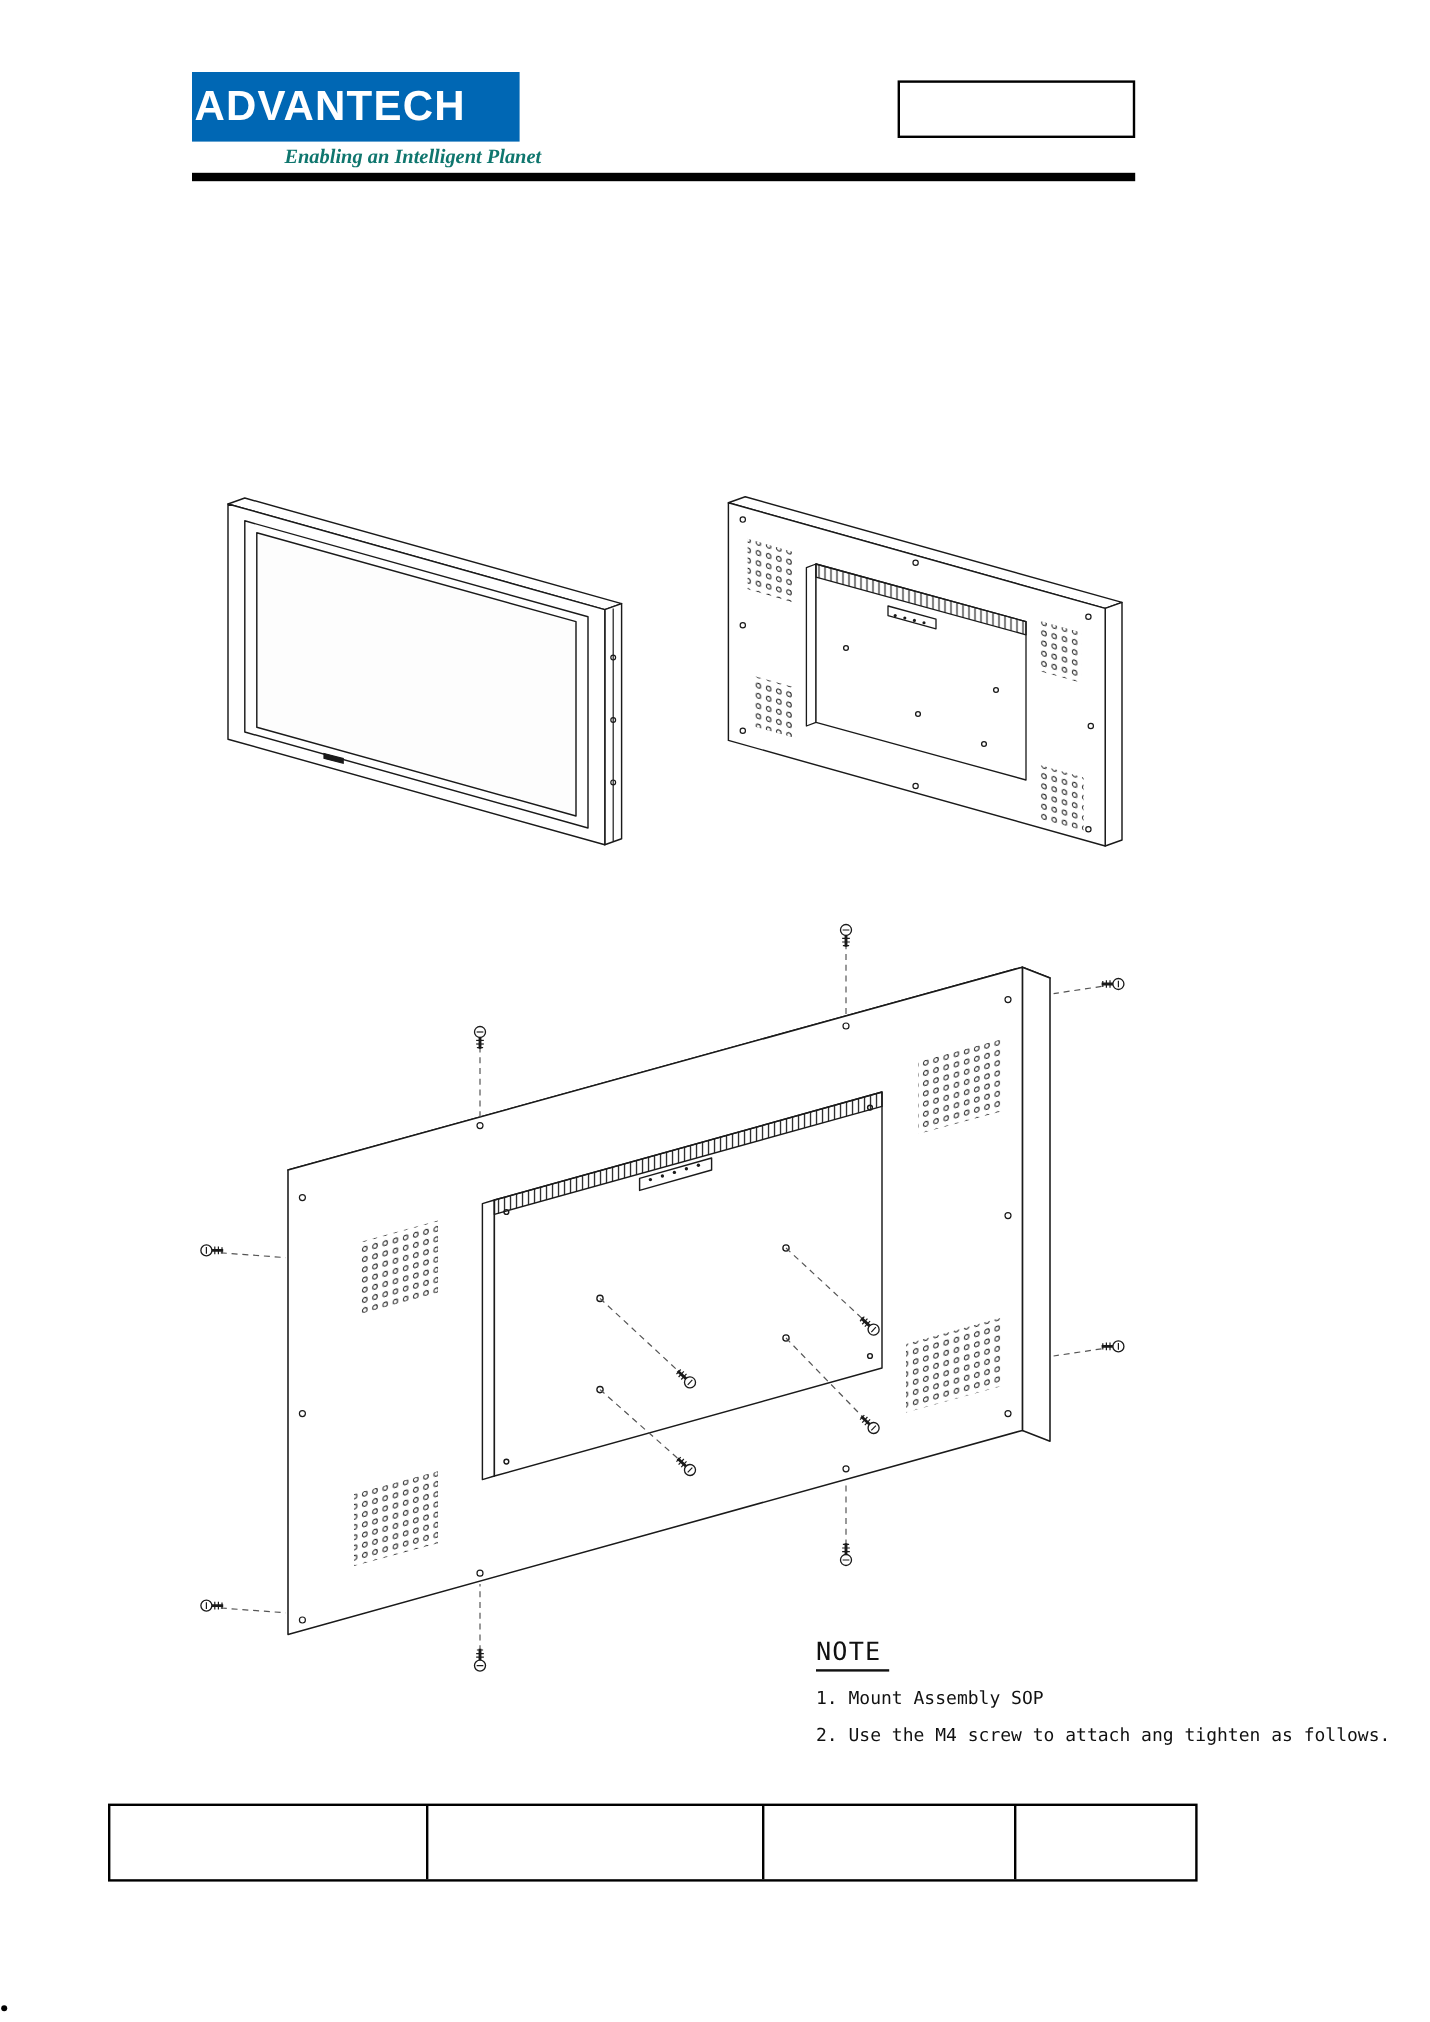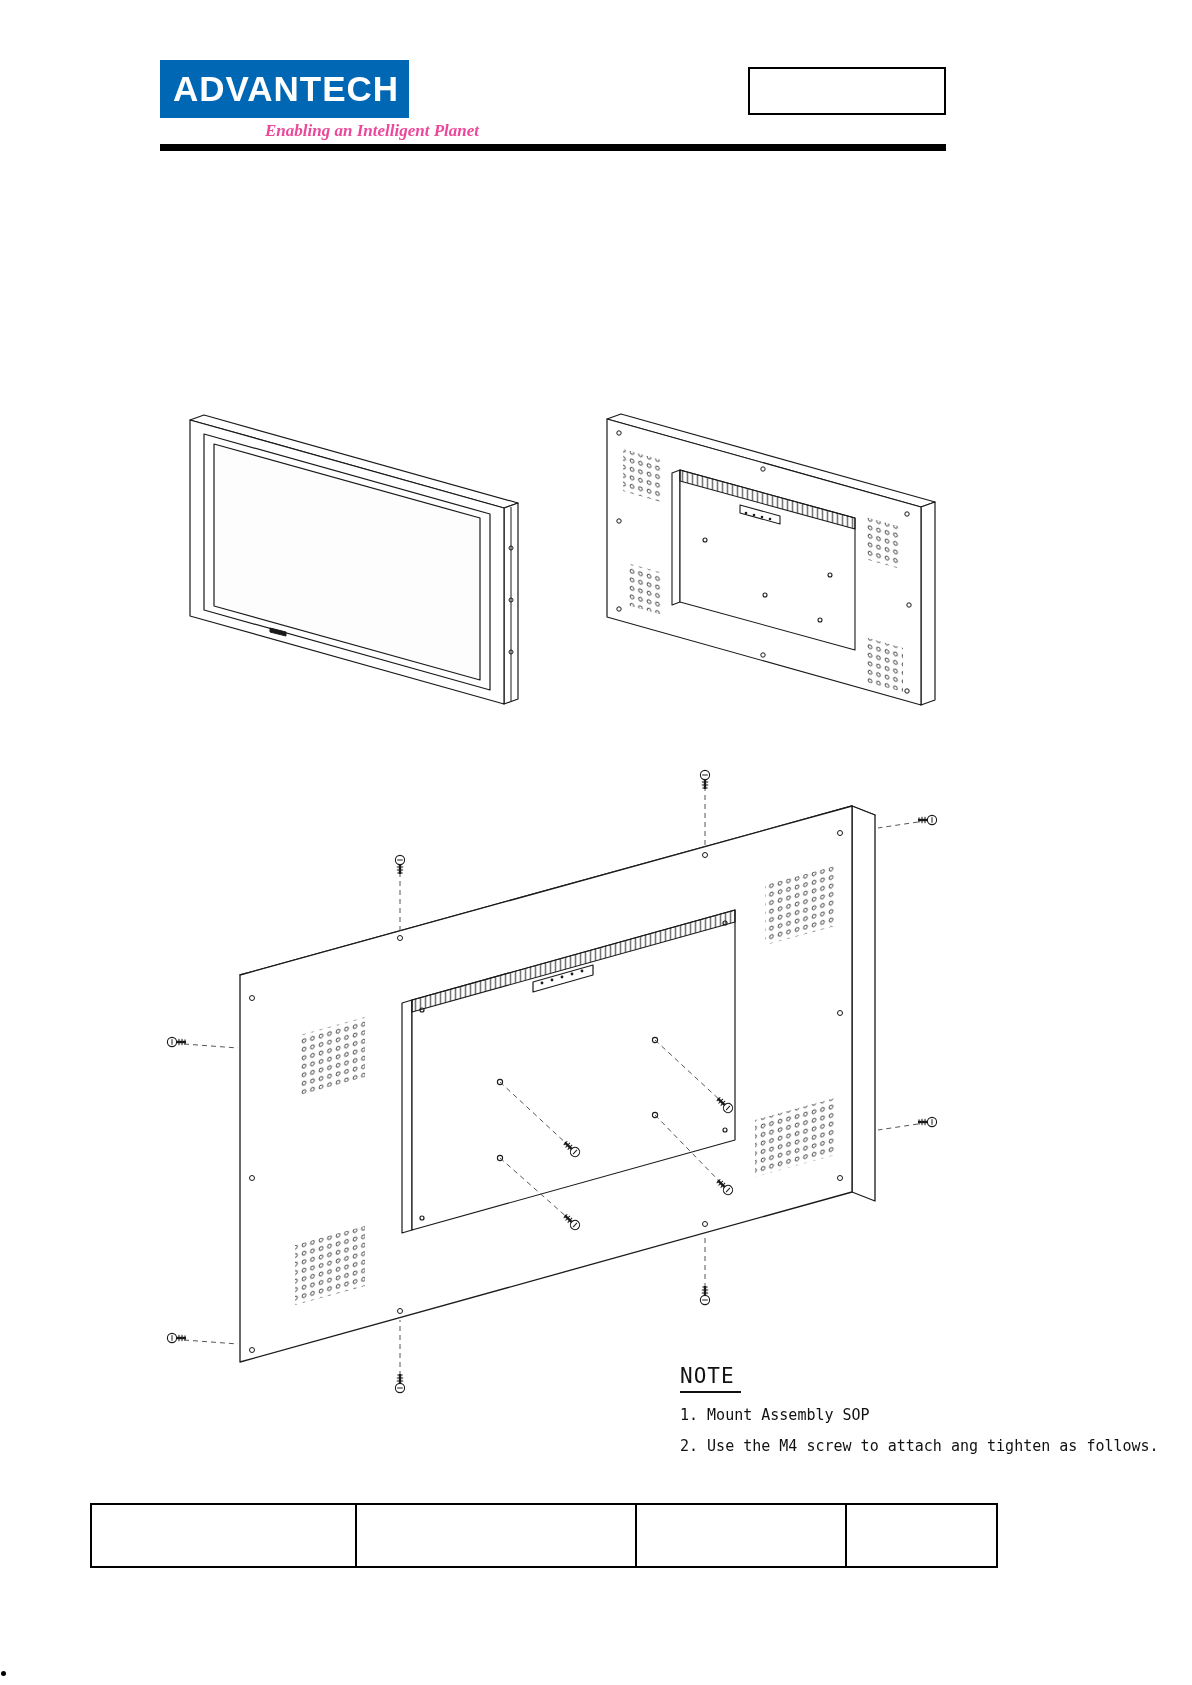--- a/index.html
+++ b/index.html
@@ -3,31 +3,31 @@
 <meta charset="utf-8">
 <style>
   * { margin:0; padding:0; box-sizing:border-box; }
   html,body { background:#ffffff; }
   .page {
     position:relative; width:1192px; height:1685px; background:#ffffff;
     font-family:"Liberation Sans", sans-serif; overflow:hidden;
   }
   
   .logo-badge {
-    position:absolute; left:160px; top:60px; width:249px; height:58px;
-    background:#0067b4; display:flex; align-items:center; padding-left:13px;
+    position:absolute; left:160px; top:60px; width:273px; height:58px;
+    background:#0067b4; display:flex; align-items:center; padding-left:2px;
   }
   .logo-text {
     color:#ffffff; font-weight:bold; font-size:35px; letter-spacing:1px;
     font-family:"Liberation Sans", sans-serif;
   }
   .tagline {
-    position:absolute; left:237px; top:121px; color:#ec4899;
+    position:absolute; left:237px; top:121px; color:#0f766e;
     font-family:"Liberation Serif", serif; font-style:italic; font-weight:bold;
-    font-size:17px; white-space:nowrap;margin-left:28px;
+    font-size:17px; white-space:nowrap;
   }
   .doc-box {
     position:absolute; left:748px; top:67px; width:198px; height:48px;
     border:2px solid #000; background:#fff;
   }
   .header-rule {
     position:absolute; left:160px; top:144px; width:786px; height:7px; background:#000;
   }
   
   .fig { position:absolute; }

